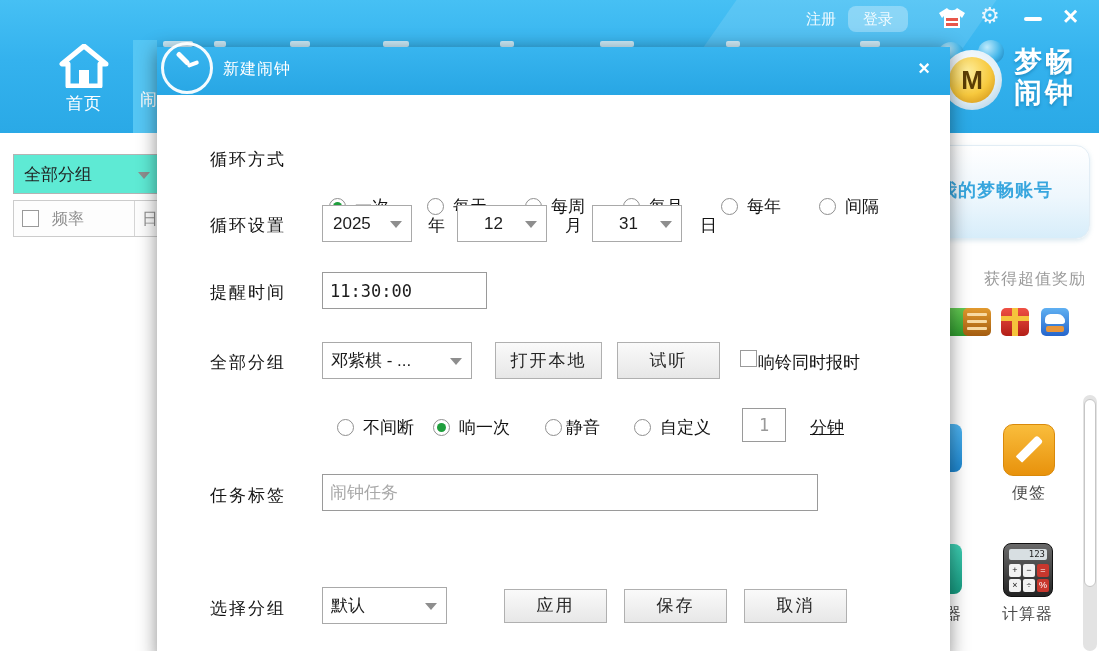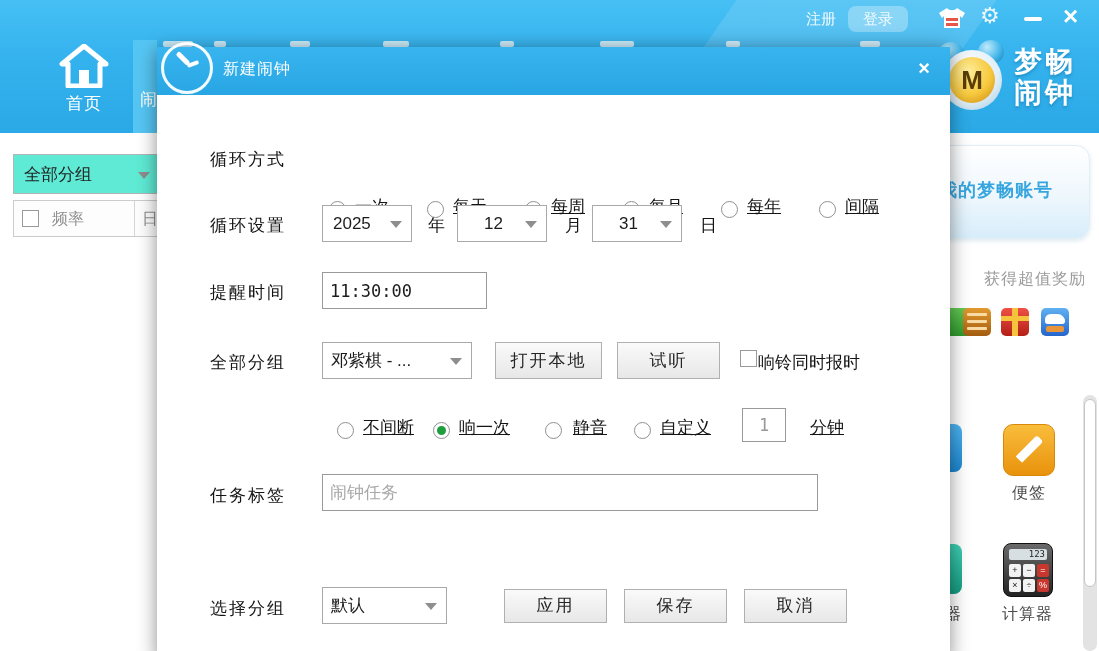--- a/index.html
+++ b/index.html
@@ -114,21 +114,21 @@
     transform:rotate(-20deg);border-radius:2px;}
   .dlg-title{position:absolute;left:66px;top:0;height:48px;line-height:44px;color:#ffffff;font-size:16px;
     letter-spacing:1px;}
   .dlg-close{position:absolute;right:20px;top:10px;color:#ffffff;font-size:20px;font-weight:bold;cursor:pointer;}
 
   .flabel{position:absolute;font-size:17px;color:#141414;letter-spacing:2px;}
   .radio{width:17px;height:17px;border-radius:50%;border:1px solid #8f8f8f;background:#fff;
     box-sizing:border-box;position:relative;flex:0 0 auto;cursor:pointer;}
   .radio.sel::after{content:"";position:absolute;left:3px;top:3px;width:9px;height:9px;border-radius:50%;
     background:#1f9e3d;}
-  .ritem{display:flex;align-items:flex-end;gap:9px;font-size:17px;color:#141414;cursor:pointer;text-decoration:underline;}
+  .ritem{display:flex;align-items:center;gap:9px;font-size:17px;color:#141414;cursor:pointer;}
   .row-repeat{position:absolute;left:172px;top:148px;display:flex;gap:38px;}
   .sel{ }
   .selectbox{position:absolute;height:37px;background:#fff;border:1px solid #a9a9a9;box-sizing:border-box;
     font-size:17px;color:#1c1c1c;line-height:35px;cursor:pointer;}
   .selectbox .arr{position:absolute;right:9px;top:15px;}
   .tri{width:0;height:0;border-left:6px solid transparent;border-right:6px solid transparent;
     border-top:7px solid #8e8e8e;}
   .unit{position:absolute;font-size:17px;color:#141414;}
   .textinput{position:absolute;background:#fff;border:1px solid #9a9a9a;box-sizing:border-box;
     font-size:17px;color:#1c1c1c;padding:0 7px;font-family:"DejaVu Sans Mono","Liberation Mono",monospace;}
@@ -324,21 +324,21 @@
     <div class="chime-label">响铃同时报时</div>
 
     <div class="ritem ring-item" style="left:180px;">
       <span class="radio"></span>
       <span>不间断</span>
     </div>
     <div class="ritem ring-item" style="left:276px;">
       <span class="radio sel"></span>
       <span>响一次</span>
     </div>
-    <div class="ritem ring-item" style="left:388px;gap:11px;">
+    <div class="ritem ring-item" style="left:388px;gap:4px;">
       <span class="radio"></span>
       <span>静音</span>
     </div>
     <div class="ritem ring-item" style="left:477px;">
       <span class="radio"></span>
       <span>自定义</span>
     </div>
     <input class="textinput custom-input" value="1" style="">
     <div class="unit" style="left:653px;top:369px;text-decoration:underline;">分钟</div>
 

